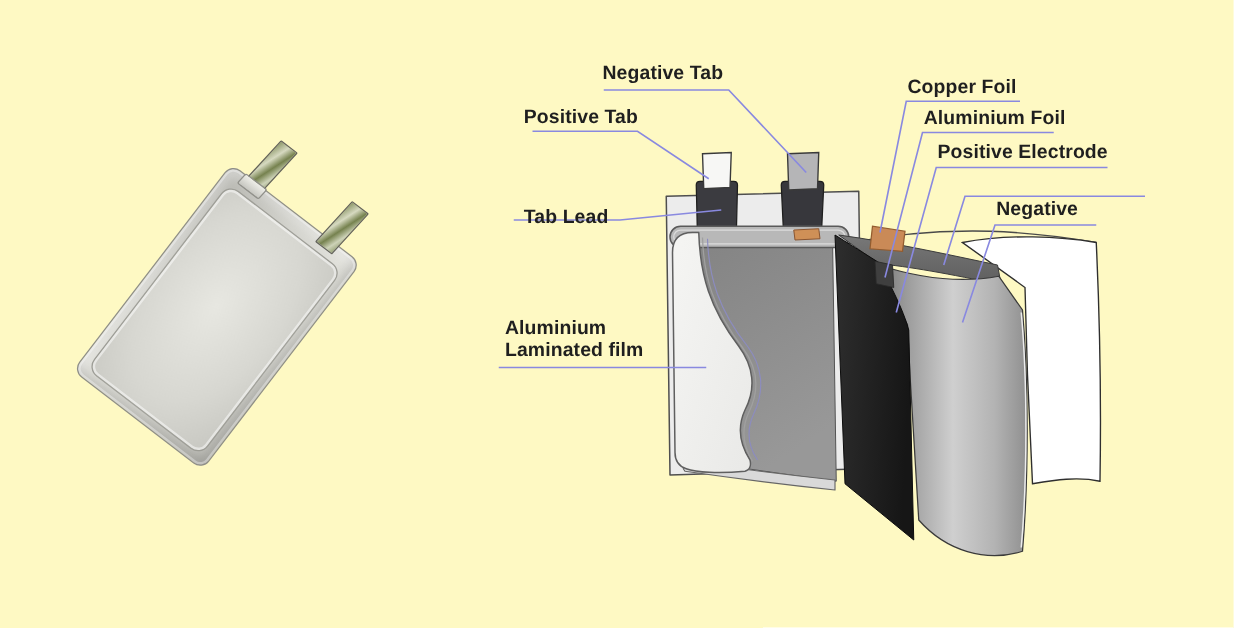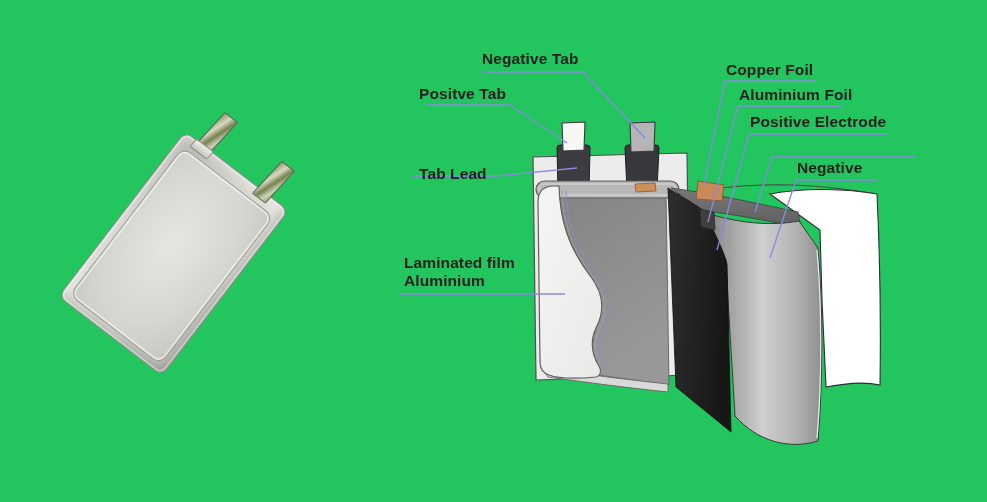--- a/index.html
+++ b/index.html
@@ -1,17 +1,17 @@
 <!DOCTYPE html>
 <html><head>
 <meta charset="utf-8">
 <style>
   html,body{margin:0;padding:0;background:#fff;}
   .canvas{
-    position:relative;width:987px;height:502px;background:#22c55e;overflow:hidden;
+    position:relative;width:987px;height:502px;background:#fef9c3;overflow:hidden;
     font-family:"Liberation Sans", sans-serif;
   }
   svg.diagram{position:absolute;left:0;top:0;}
   
   .lbl{
     position:absolute;color:#1f1f1f;font-size:15.5px;font-weight:600;
     white-space:nowrap;line-height:18px;letter-spacing:.1px;
   }
   .lbl-negative-tab{left:482px;top:50px;}
   .lbl-positive-tab{left:419px;top:85px;}
@@ -143,24 +143,24 @@
       <polyline points="399,294 565,294"></polyline>
       <polyline points="816,81 725,81 704,186"></polyline>
       <polyline points="843,106 738,106 708,222"></polyline>
       <polyline points="886,134 749,134 717,250"></polyline>
       <polyline points="916,157 772,157 755,212"></polyline>
       <polyline points="877,180 796,180 770,258"></polyline>
     </g>
   </svg>
 
   <div class="lbl lbl-negative-tab">Negative Tab</div>
-  <div class="lbl lbl-positive-tab">Positve Tab</div>
+  <div class="lbl lbl-positive-tab">Positive Tab</div>
   <div class="lbl lbl-tab-lead">Tab Lead</div>
   <div class="lbl lbl-alu-film">
+    <div>Aluminium</div>
     <div>Laminated film</div>
-    <div>Aluminium</div>
   </div>
   <div class="lbl lbl-copper-foil">Copper Foil</div>
   <div class="lbl lbl-aluminium-foil">Aluminium Foil</div>
   <div class="lbl lbl-positive-electrode">Positive Electrode</div>
   <div class="lbl lbl-separator">Negative</div>
 
 </div>
 
 </body></html>

